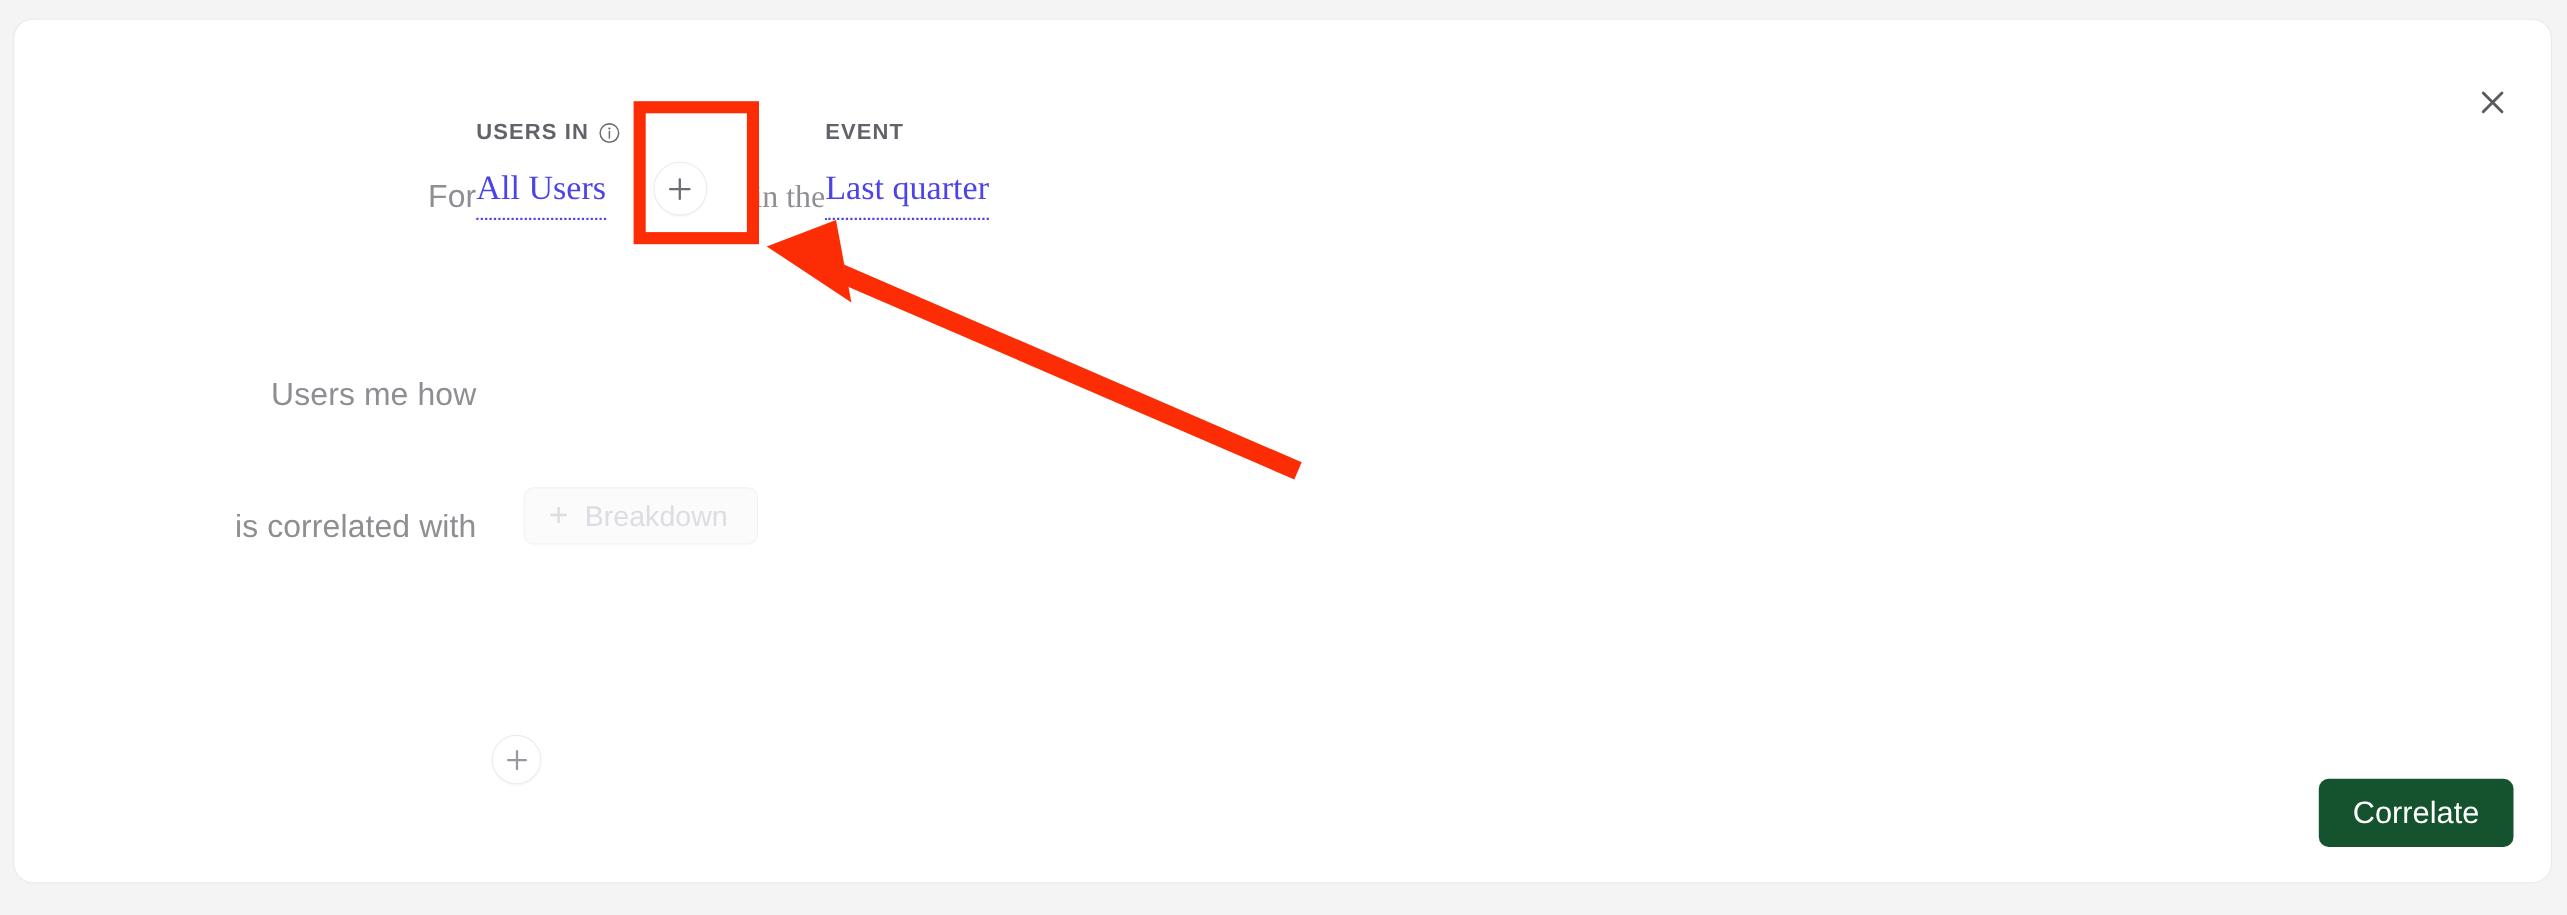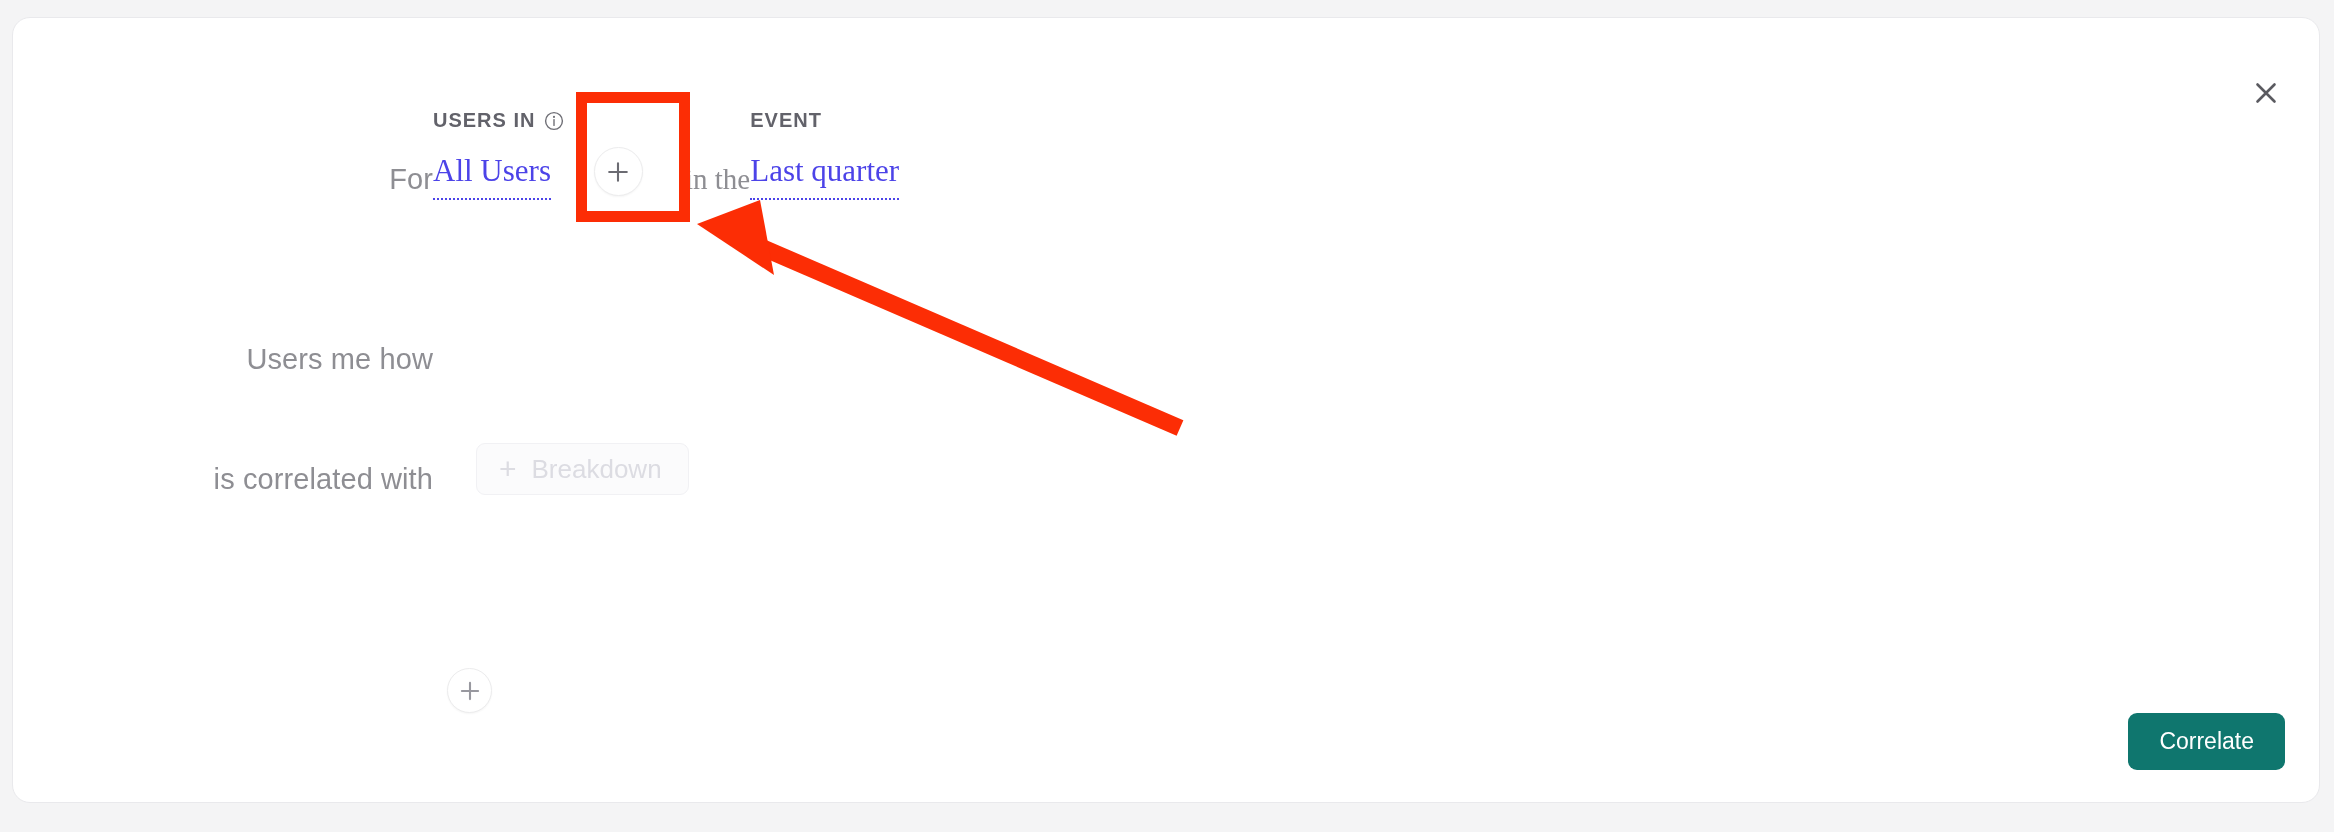--- a/index.html
+++ b/index.html
@@ -180,26 +180,26 @@
     left: 434px;
     top: 650px;
   }
   .add-row .plus-circle { width: 45px; height: 45px; }
 
   
   .correlate-btn {
     position: absolute;
     right: 34px;
     bottom: 32px;
-    background: #0f766e;
+    background: #14532d;
     color: #ffffff;
     border: none;
     border-radius: 9px;
     font-family: "Liberation Sans", sans-serif;
-    font-size: 23px;
+    font-size: 28px;
     padding: 17px 31px;
     cursor: pointer;
     line-height: 1;
   }
 
   
   .anno-box {
     position: absolute;
     left: 576px;
     top: 92px;

